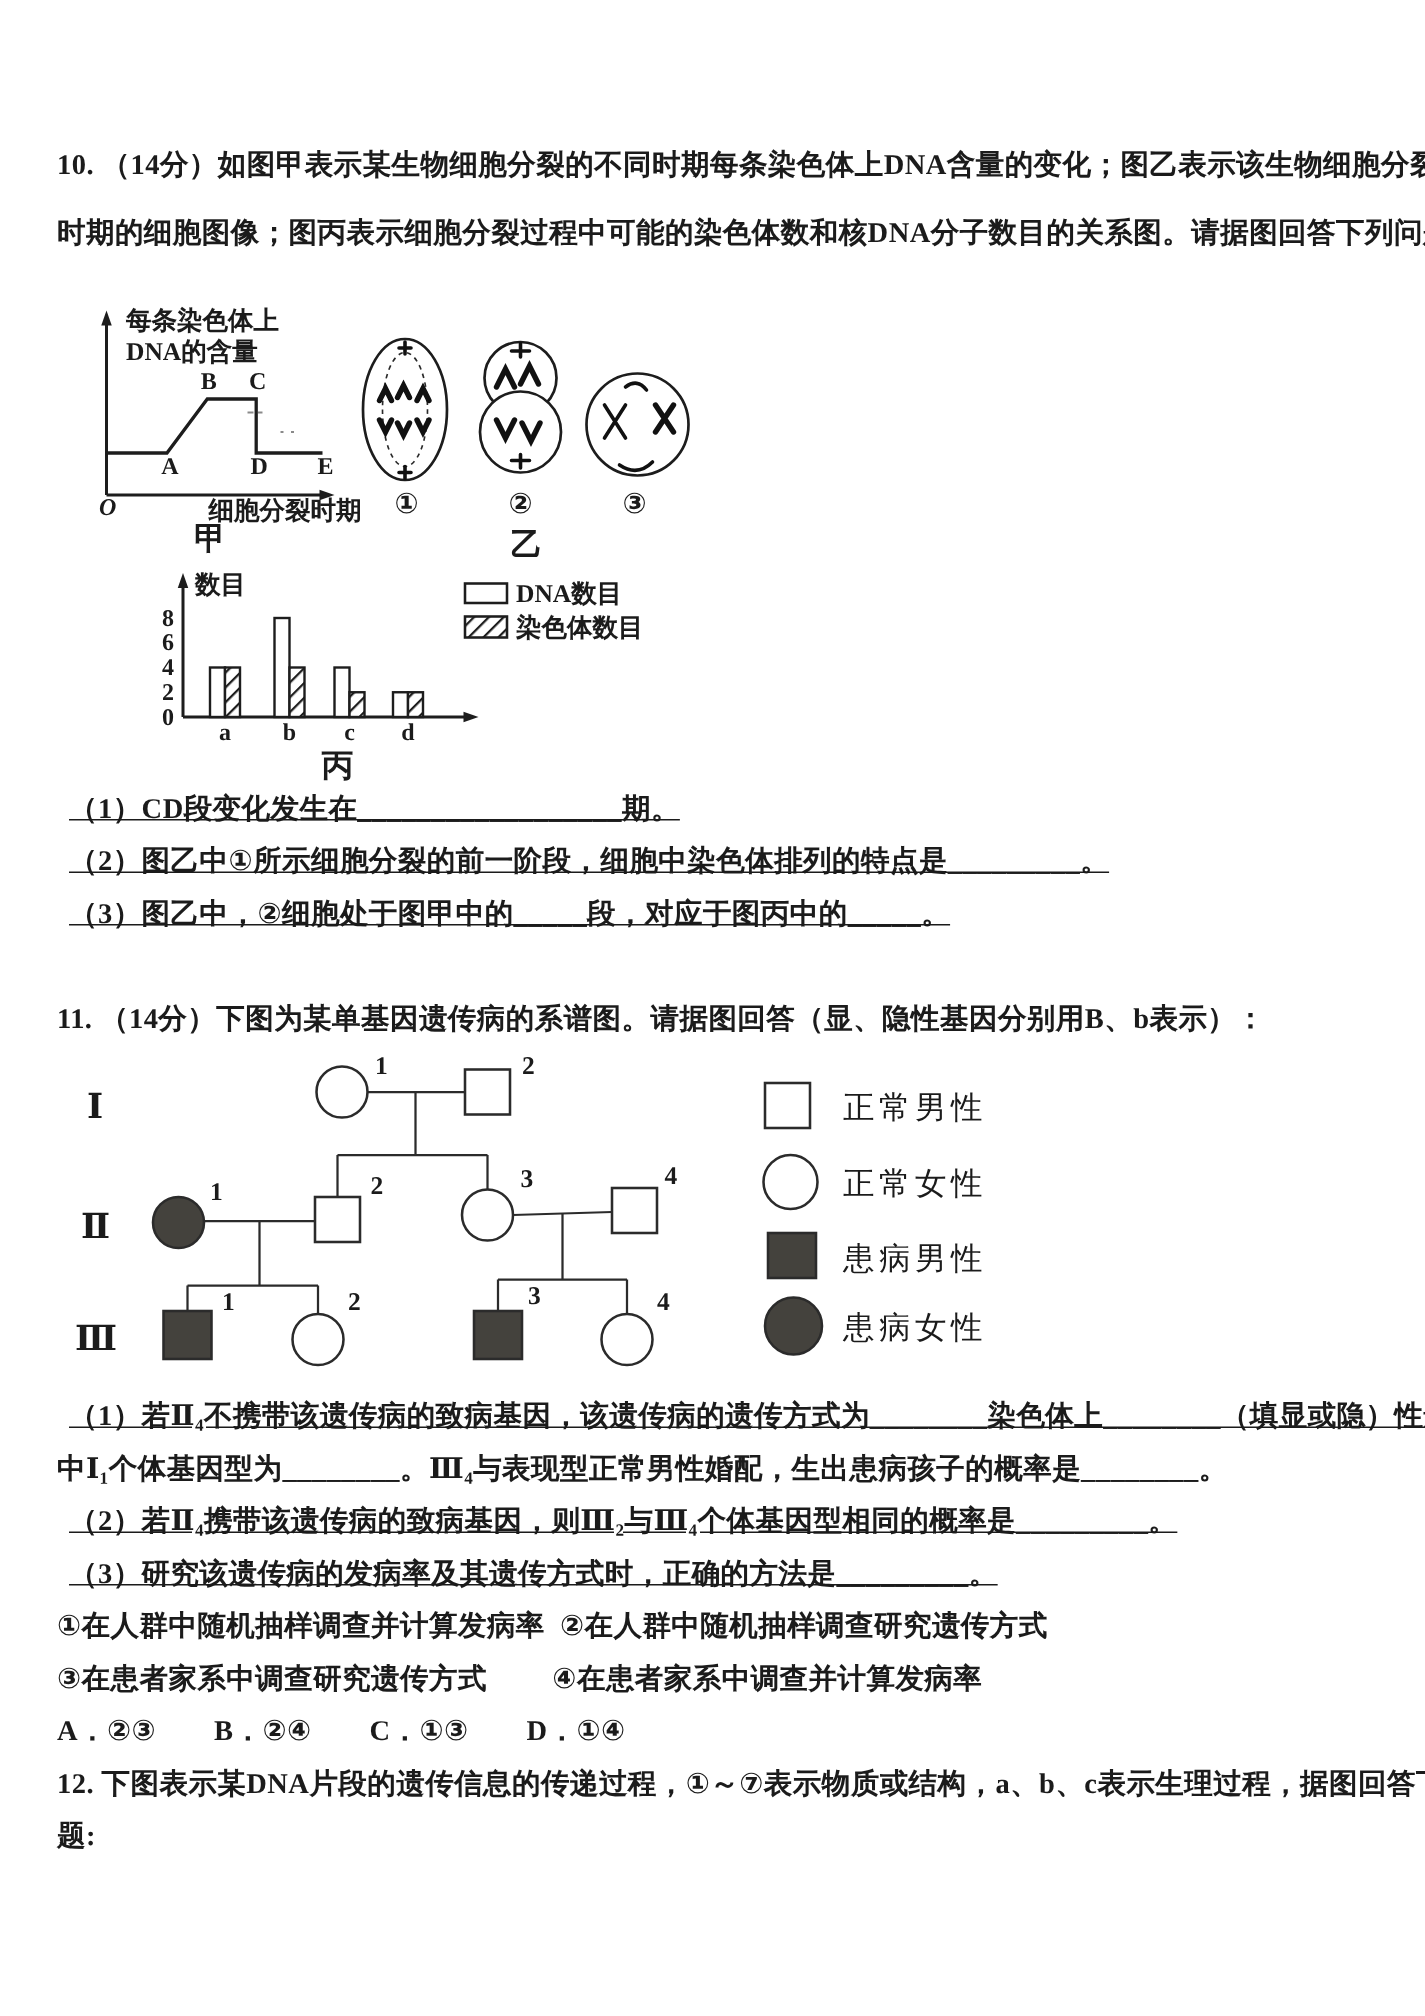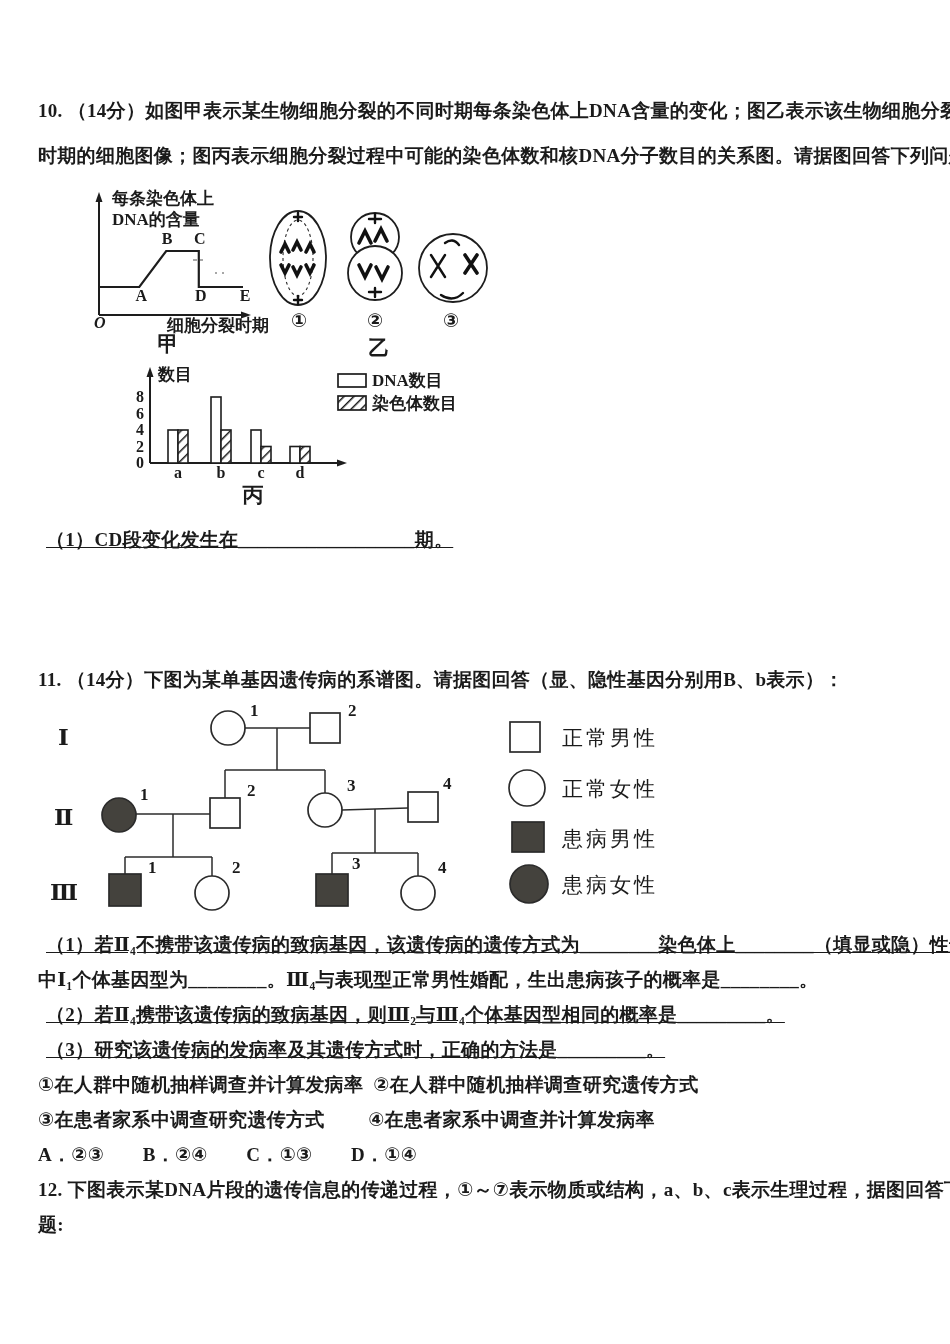--- a/index.html
+++ b/index.html
@@ -42,21 +42,21 @@
 </head>
 <body>
 
 <div class="page">
 
   <div class="blk intro" style="top:88px;">
     <div class="tline">10. （14分）如图甲表示某生物细胞分裂的不同时期每条染色体上DNA含量的变化；图乙表示该生物细胞分裂不同</div>
     <div class="tline">时期的细胞图像；图丙表示细胞分裂过程中可能的染色体数和核DNA分子数目的关系图。请据图回答下列问题：</div>
   </div>
 
-  <div style="position:absolute;left:60px;top:185px;width:480px;height:330px;margin-left:28px;">
+  <div style="position:absolute;left:60px;top:200px;width:480px;height:330px;">
 
     <svg id="jia-svg" width="240" height="175" viewBox="0 0 240 175" style="position:absolute;left:0;top:0;">
       <g>
         <line class="axis" x1="11" y1="130" x2="11" y2="15"></line>
         <polygon class="arrow" points="11,7 7.5,17 14.5,17"></polygon>
         <line class="axis" x1="11" y1="130" x2="156" y2="130"></line>
         <polygon class="arrow" points="163,130 153,126.5 153,133.5"></polygon>
       </g>
       <text x="24" y="19" class="axis-label">每条染色体上</text>
       <text x="24" y="40" class="axis-label">DNA的含量</text>
@@ -154,20 +154,22 @@
           <text x="141" y="116" text-anchor="middle" class="bold-label">c</text>
           <rect x="170" y="84.5" width="10" height="16.5" fill="#ffffff" stroke="#1d1d1d" stroke-width="1.6"></rect>
           <rect x="180" y="84.5" width="10" height="16.5" fill="url(#hatch)" stroke="#1d1d1d" stroke-width="1.6"></rect>
           <text x="180" y="116" text-anchor="middle" class="bold-label">d</text>
         </g>
     </svg>
   </div>
 
   <div class="blk" style="top:522px;">
     <div class="tline ind">（1）CD段变化发生在__________________期。</div>
+    <div class="tline ind">（2）图乙中①所示细胞分裂的前一阶段，细胞中染色体排列的特点是_________。</div>
+    <div class="tline ind">（3）图乙中，②细胞处于图甲中的_____段，对应于图丙中的_____。</div>
   </div>
 
   <div class="blk" style="top:662px;">
     <div class="tline">11. （14分）下图为某单基因遗传病的系谱图。请据图回答（显、隐性基因分别用B、b表示）：</div>
   </div>
 
   <svg width="880" height="218" viewBox="0 0 880 218" style="position:absolute;left:40px;top:700px;">
 
     <text x="18" y="45" class="gen-label">Ⅰ</text>
     <text x="14" y="125" class="gen-label">Ⅱ</text>

